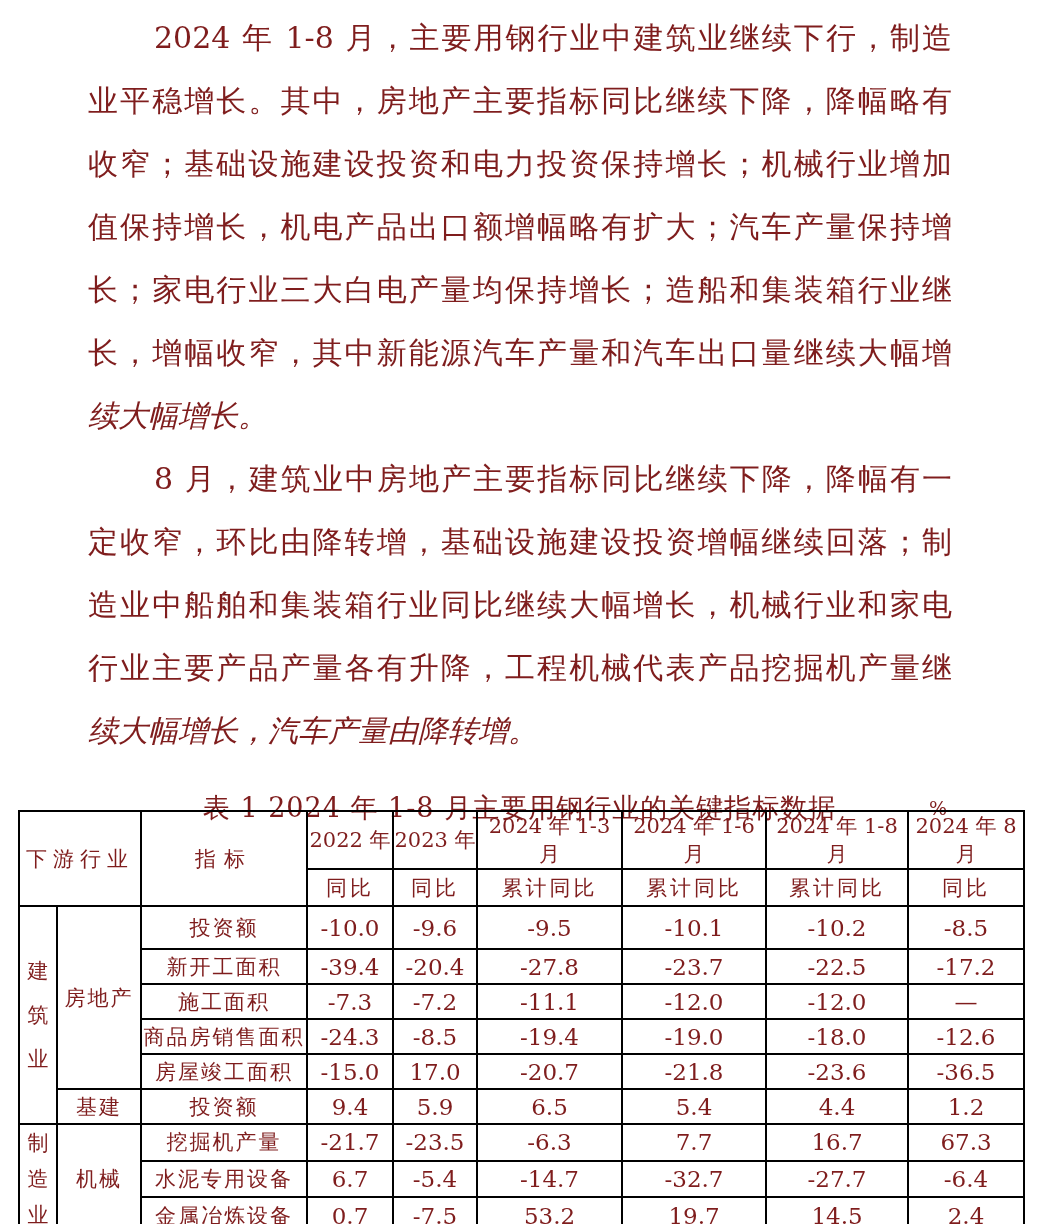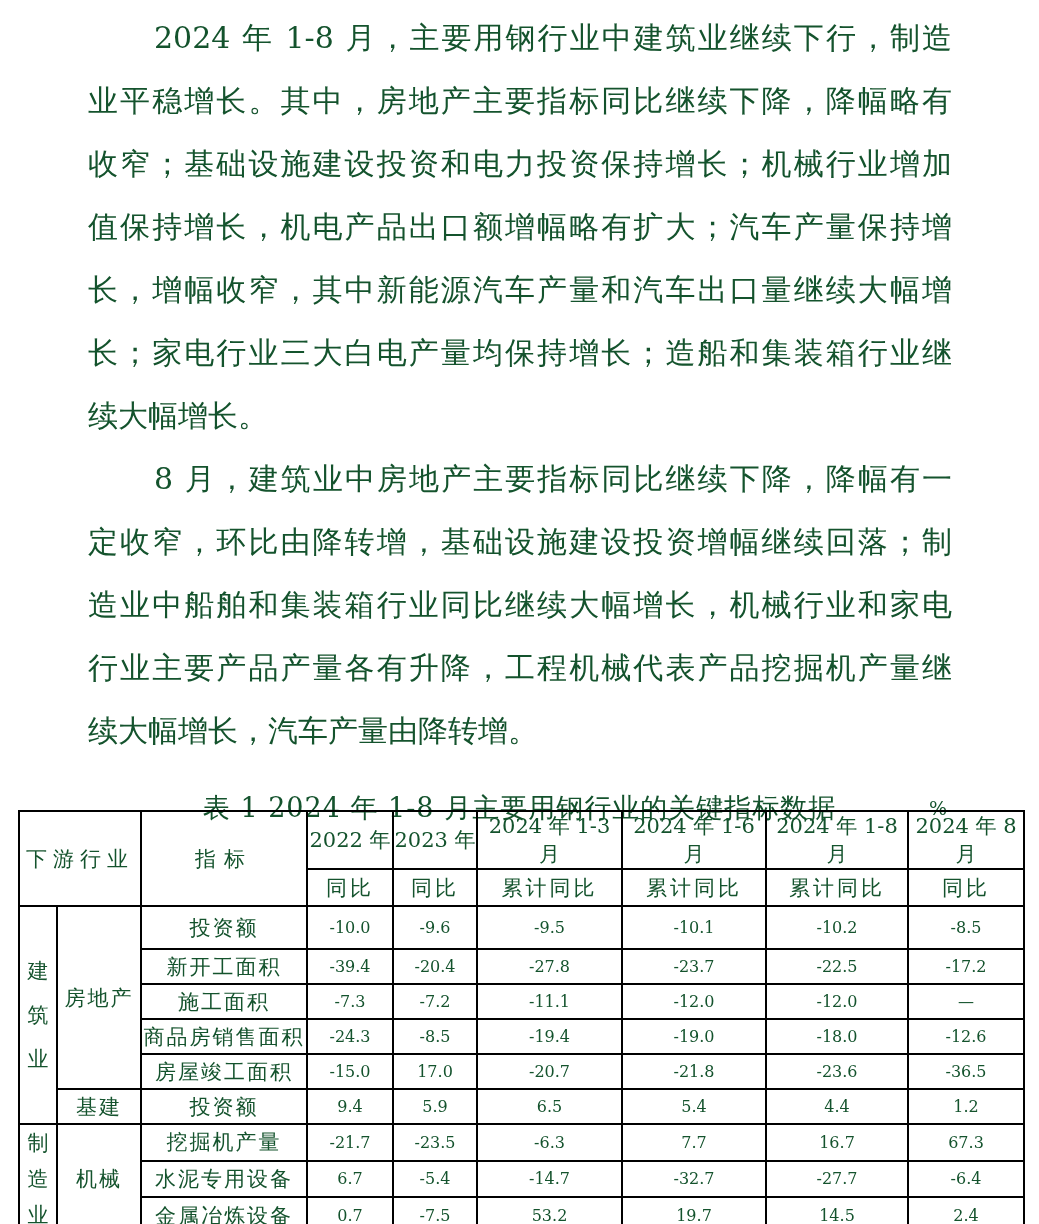--- a/index.html
+++ b/index.html
@@ -1,33 +1,33 @@
 <!DOCTYPE html>
 <html><head>
 <meta charset="utf-8">
 <style>
   html,body{margin:0;padding:0;background:#fff;}
   .page{
     position:relative;
     width:1039px;height:1224px;
-    background:#fff;color:#14532d;
+    background:#fff;color:#7f1d1d;
     font-family:"DejaVu Serif","Liberation Serif",serif;
     overflow:hidden;
   }
   
   .text-block{
     position:absolute;left:88px;top:6px;width:864px;
   }
   .tline{
     font-size:30px;height:63px;line-height:63px;
     text-align:justify;text-align-last:justify;
     overflow:hidden;white-space:nowrap;
   }
   .tline.indent{text-indent:66px;}
-  .tline.final{text-align-last:left;}
+  .tline.final{text-align-last:left;font-style:italic;}
   
   .caption-row{
     position:absolute;left:0;top:782px;width:1039px;height:52px;
     line-height:52px;text-align:center;
   }
   .caption{font-size:27px;letter-spacing:1px;}
   .unit{
     position:absolute;right:92px;top:0;
     font-size:19px;line-height:52px;
   }
@@ -45,35 +45,35 @@
   tr.hrow td{height:35px;}
   tr.drow td{height:33px;margin-top:16px;}
   tr.drow-first td{height:41px;}
   .th-industry{letter-spacing:6px;margin-top:36px;}
   .th-indicator{letter-spacing:8px;}
   .sub-label{letter-spacing:3px;margin-left:44px;}
   .ind-cell{letter-spacing:2px;}
   .cat-cell{letter-spacing:2px;}
   .vert{line-height:44px;padding:0 6px;}
   .vert-m{line-height:36px;padding:0 6px;}
-  .num{font-size:16px;}
+  .num{font-size:23px;}
 </style>
 </head>
 <body>
 
 <div class="page">
 
   <div class="text-block">
     <div>
       <div class="tline indent">2024 年 1-8 月，主要用钢行业中建筑业继续下行，制造</div>
       <div class="tline">业平稳增长。其中，房地产主要指标同比继续下降，降幅略有</div>
       <div class="tline">收窄；基础设施建设投资和电力投资保持增长；机械行业增加</div>
       <div class="tline">值保持增长，机电产品出口额增幅略有扩大；汽车产量保持增</div>
+      <div class="tline">长；家电行业三大白电产量均保持增长；造船和集装箱行业继</div>
       <div class="tline">长，增幅收窄，其中新能源汽车产量和汽车出口量继续大幅增</div>
-      <div class="tline">长；家电行业三大白电产量均保持增长；造船和集装箱行业继</div>
       <div class="tline final">续大幅增长。</div>
     </div>
     <div>
       <div class="tline indent">8 月，建筑业中房地产主要指标同比继续下降，降幅有一</div>
       <div class="tline">定收窄，环比由降转增，基础设施建设投资增幅继续回落；制</div>
       <div class="tline">造业中船舶和集装箱行业同比继续大幅增长，机械行业和家电</div>
       <div class="tline">行业主要产品产量各有升降，工程机械代表产品挖掘机产量继</div>
       <div class="tline final">续大幅增长，汽车产量由降转增。</div>
     </div>
   </div>

